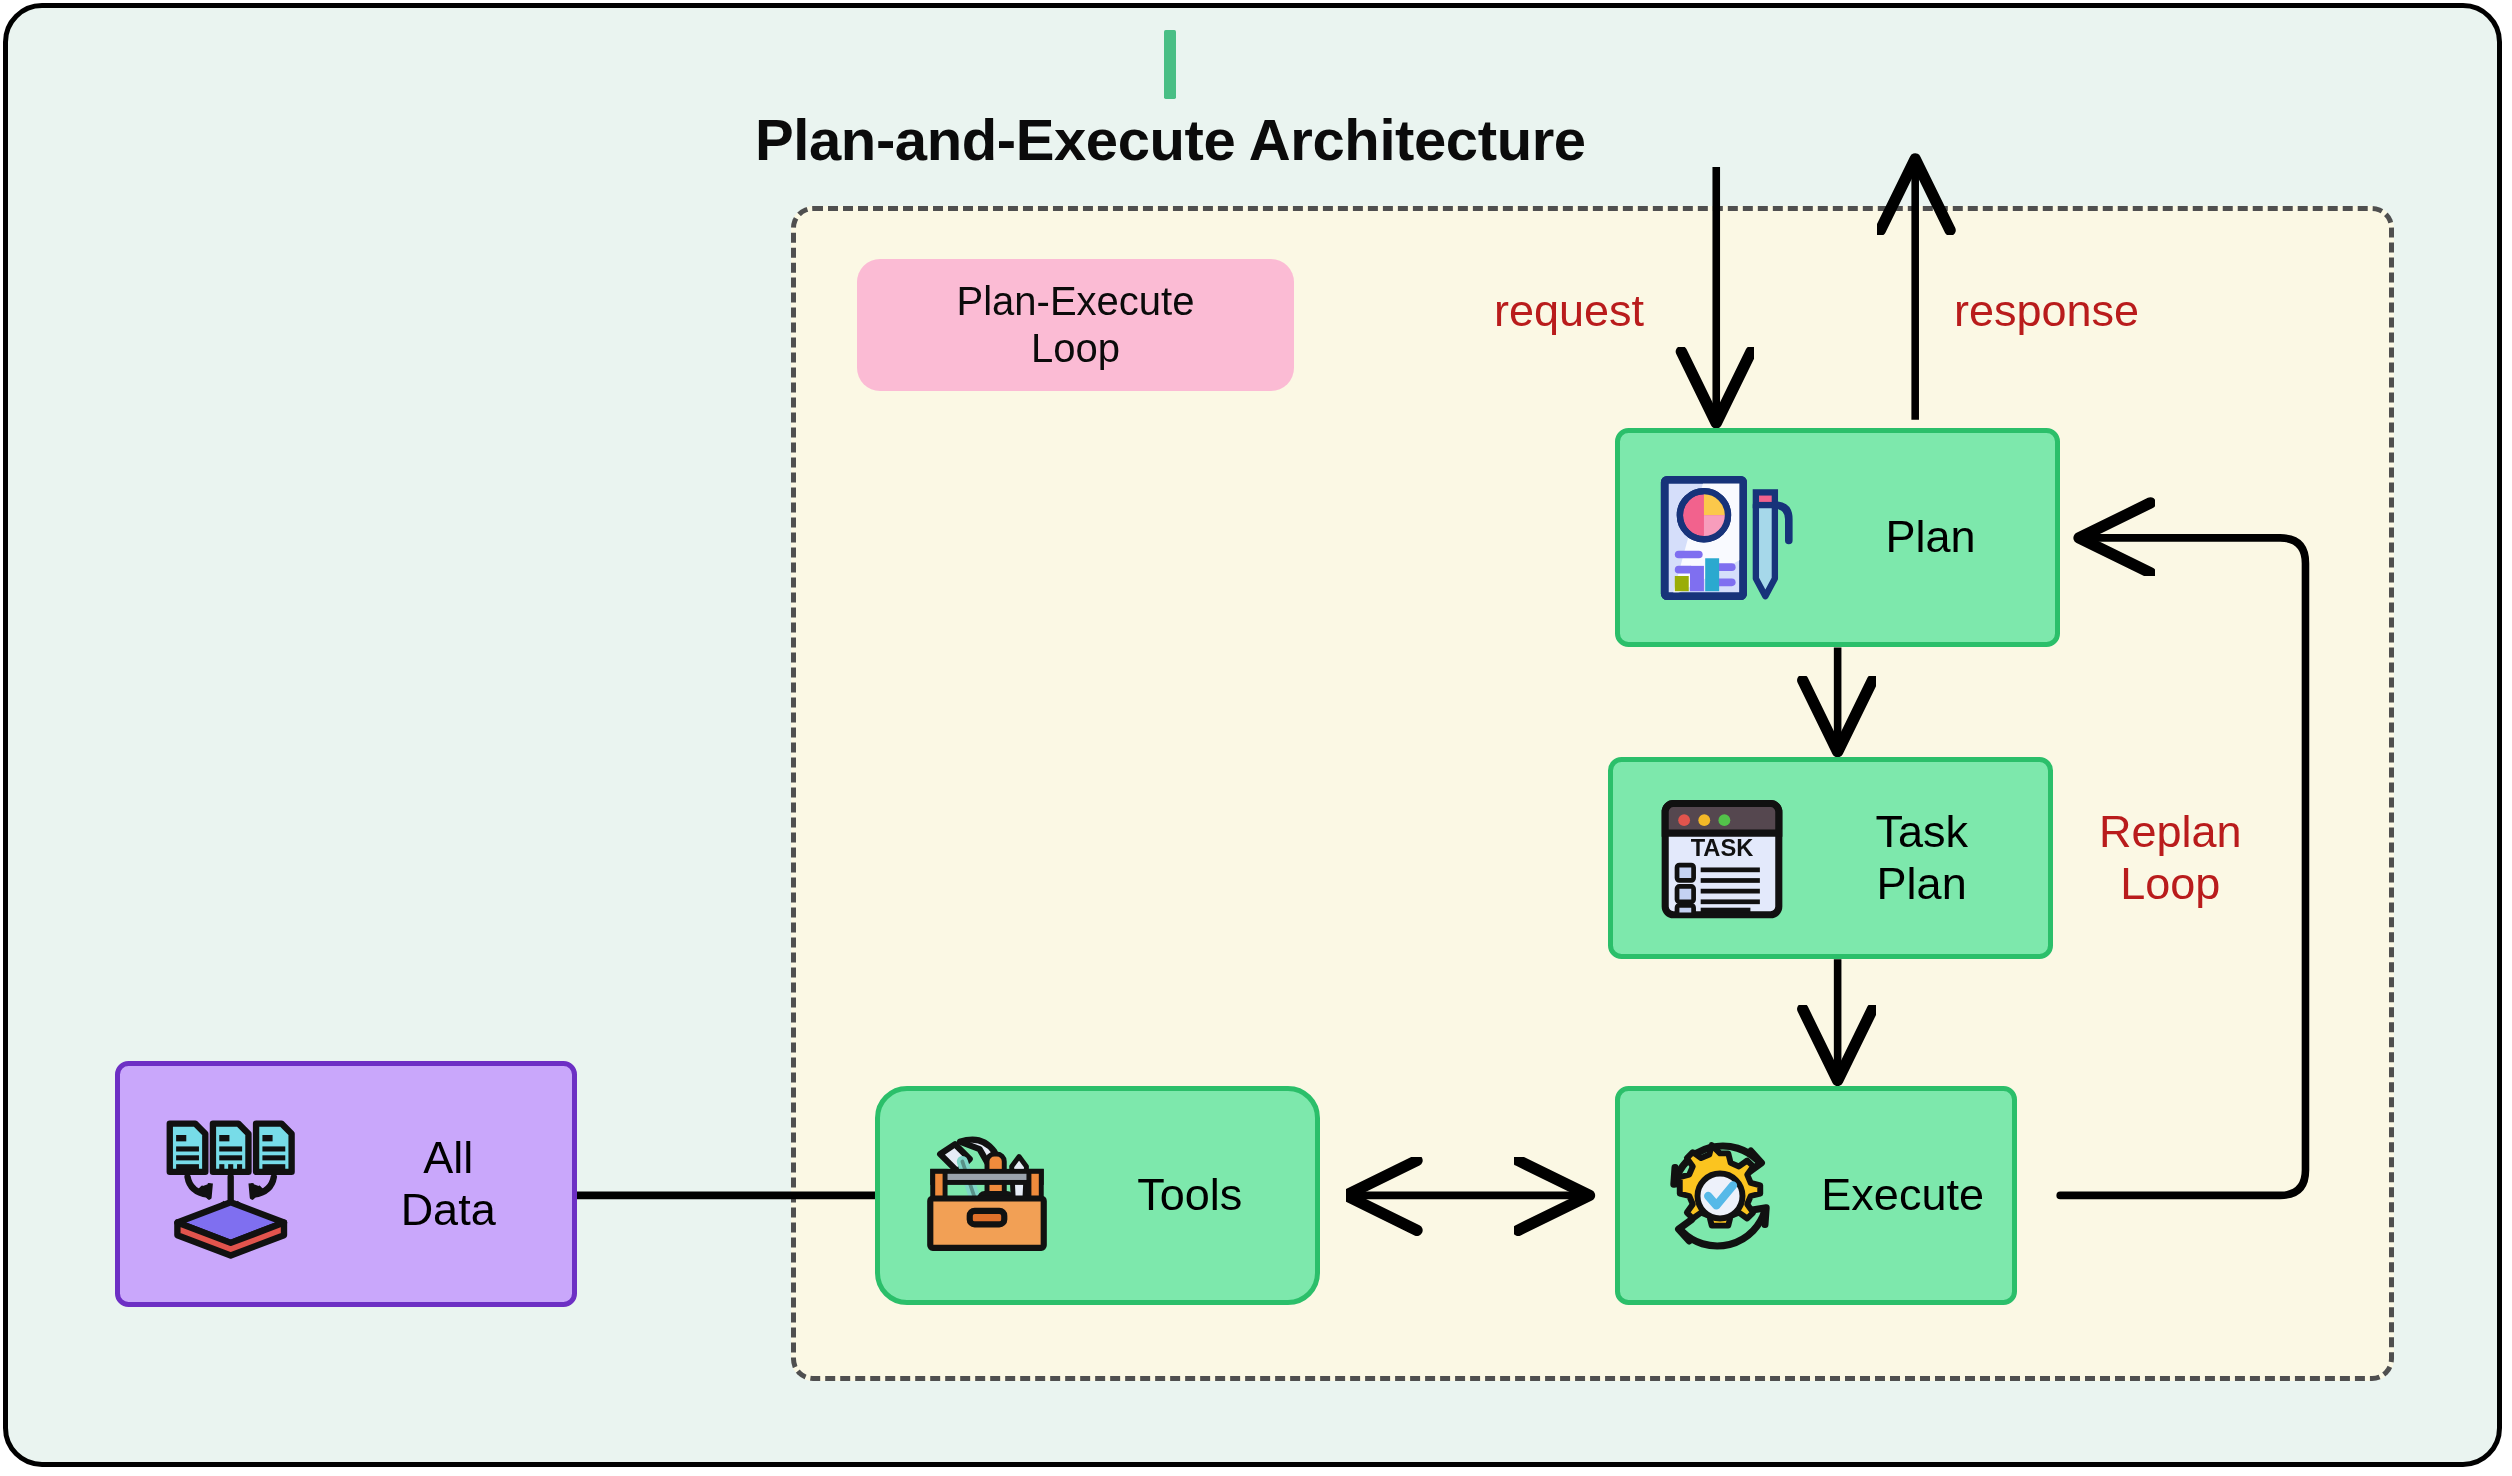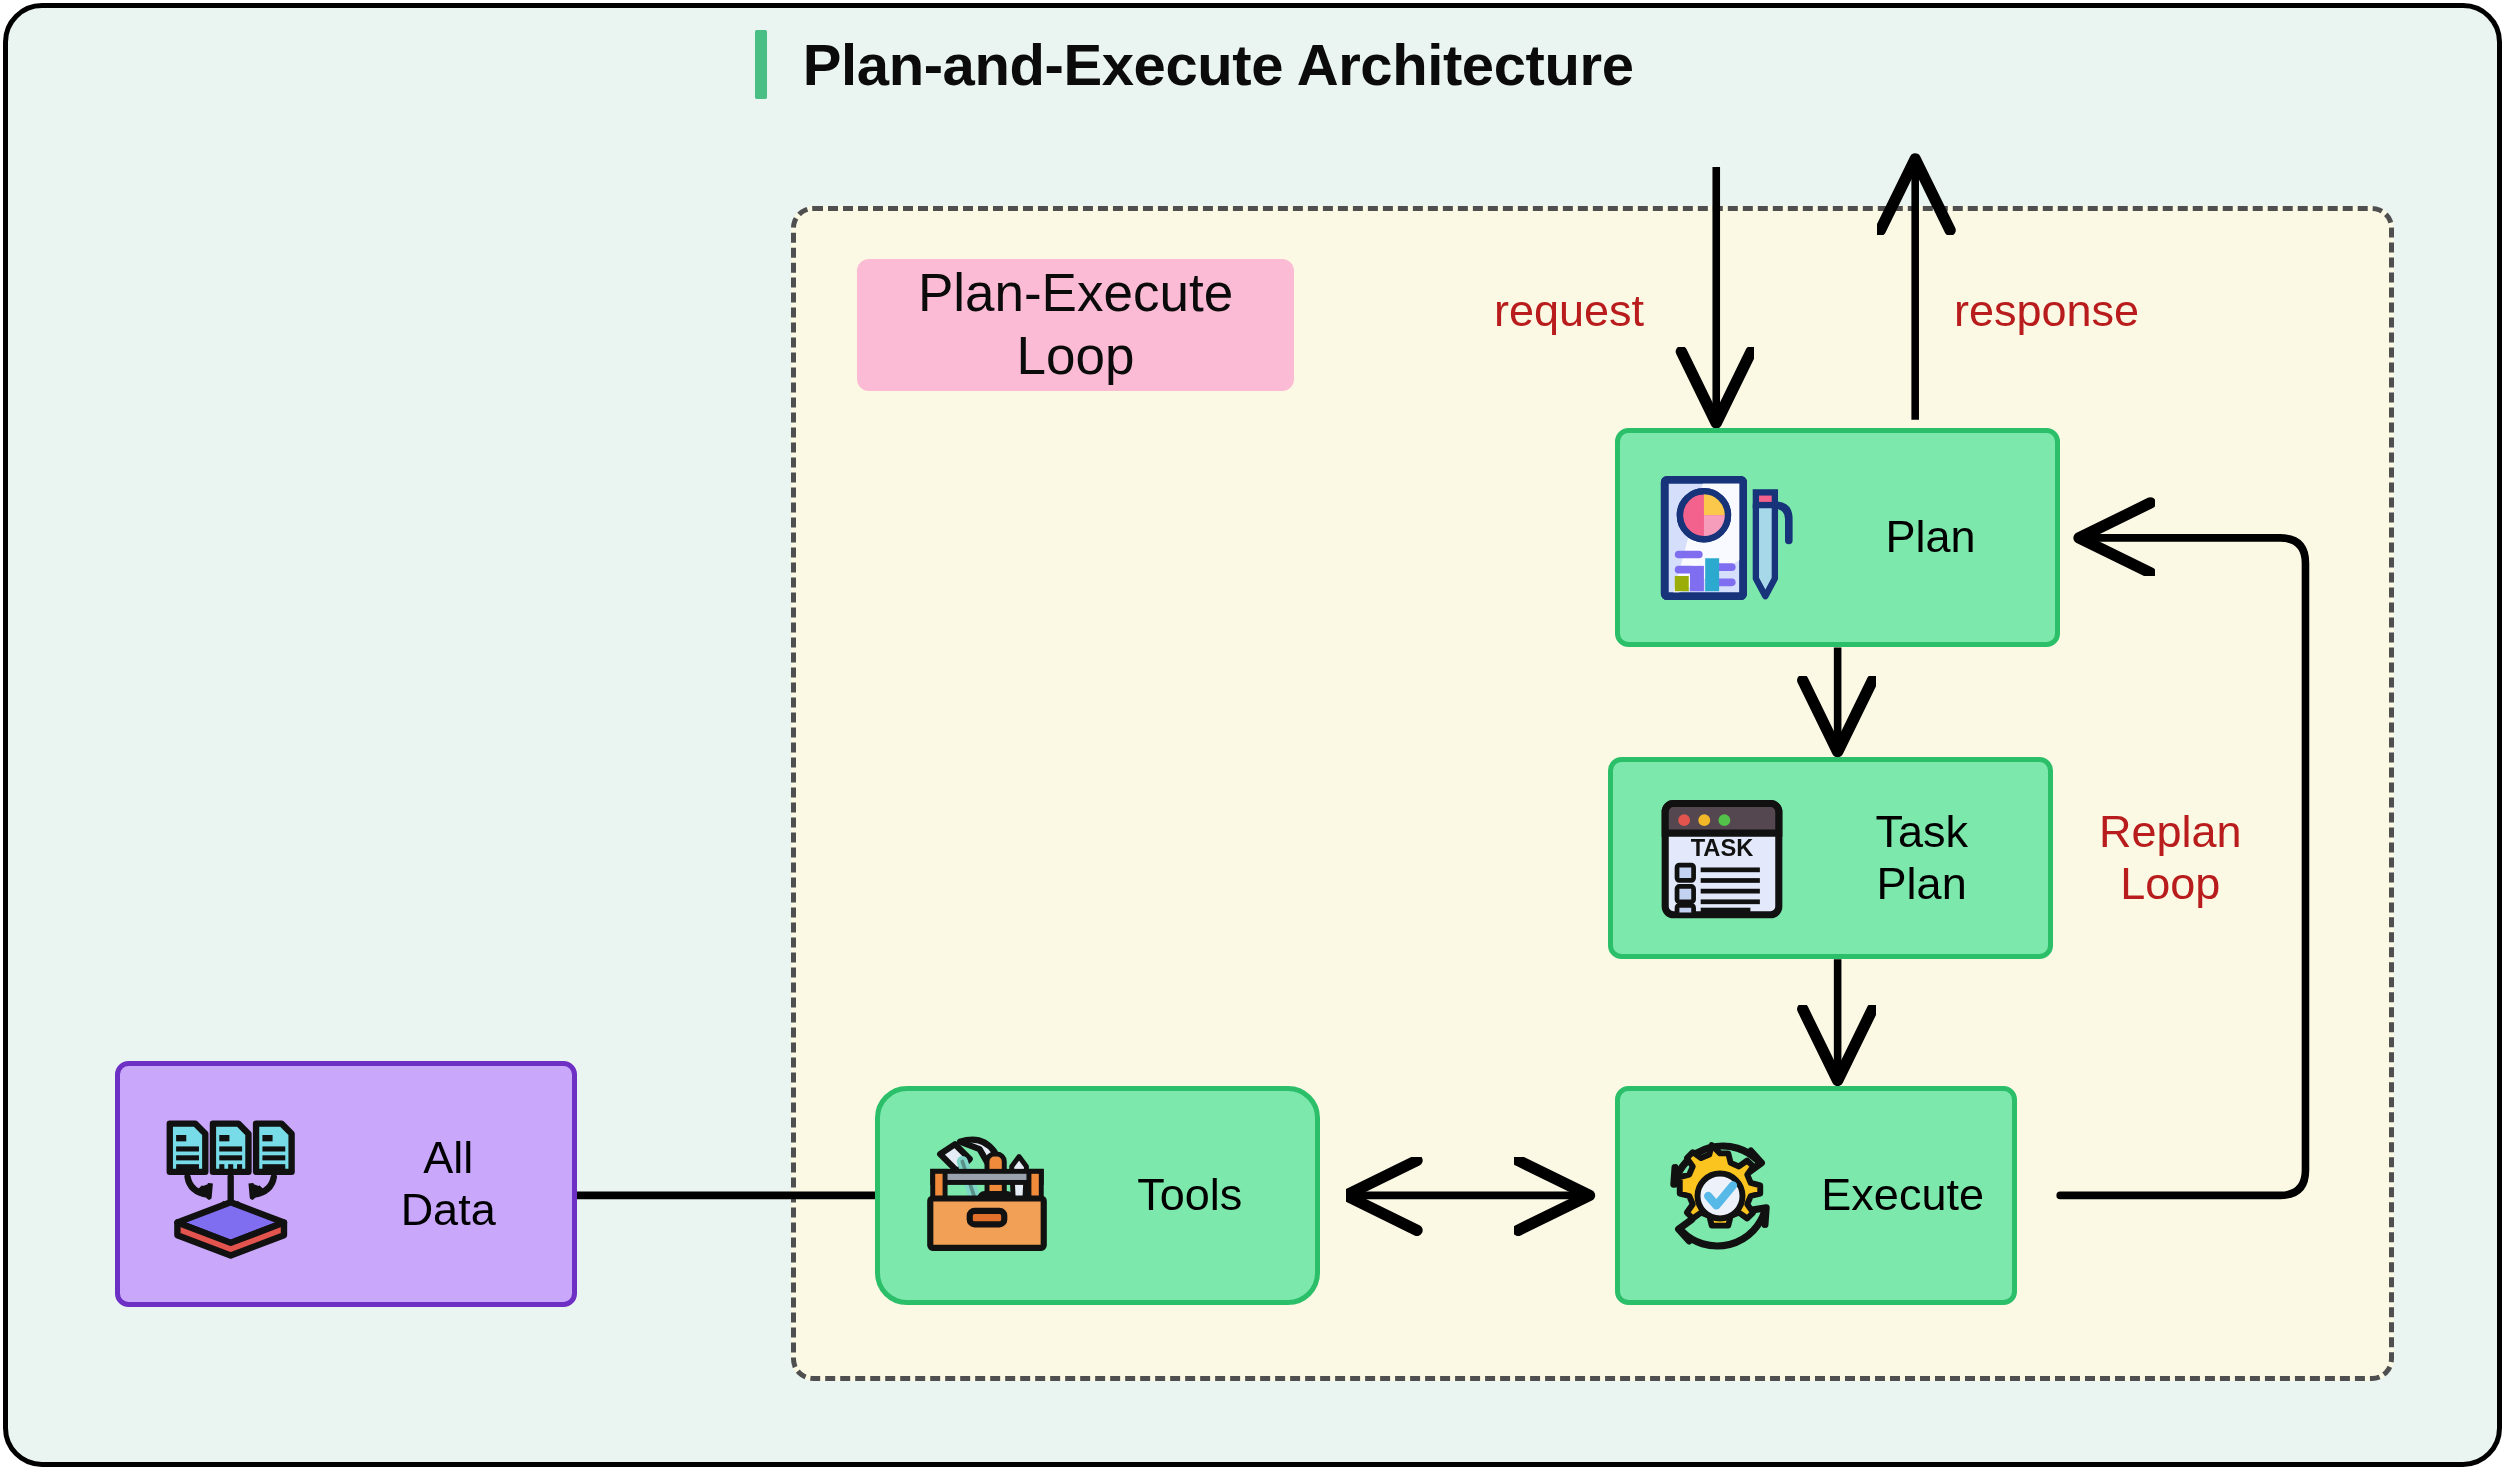--- a/index.html
+++ b/index.html
@@ -27,21 +27,22 @@
     border: 5.9px solid #000000;
     border-radius: 39px;
   }
   
   #title-wrap {
     position: absolute;
     left: 755px;
     top: 30px;
     display: flex;
     align-items: center;
-    gap: 36px;
+    gap: 12px;
+    flex-direction: column;
   }
   #title-bar {
     width: 11.8px;
     height: 69px;
     background: #49BE85;
     border-radius: 1.7px;
   }
   #title-text {
     font-size: 58px;
     font-weight: bold;
@@ -63,26 +64,26 @@
     border-radius: 22px;
   }
   
   #plan-execute-loop-label {
     position: absolute;
     left: 857px;
     top: 259px;
     width: 437px;
     height: 132px;
     background: #FBBBD4;
-    border-radius: 12px;
+    border-radius: 23px;
     display: flex;
     align-items: center;
     justify-content: center;
     text-align: center;
-    font-size: 53px;
+    font-size: 40px;
     color: #0b0b0b;
     line-height: 1.18;
   }
   
   .node {
     position: absolute;
     box-sizing: border-box;
     display: flex;
     align-items: center;
     border-radius: 13.5px;

